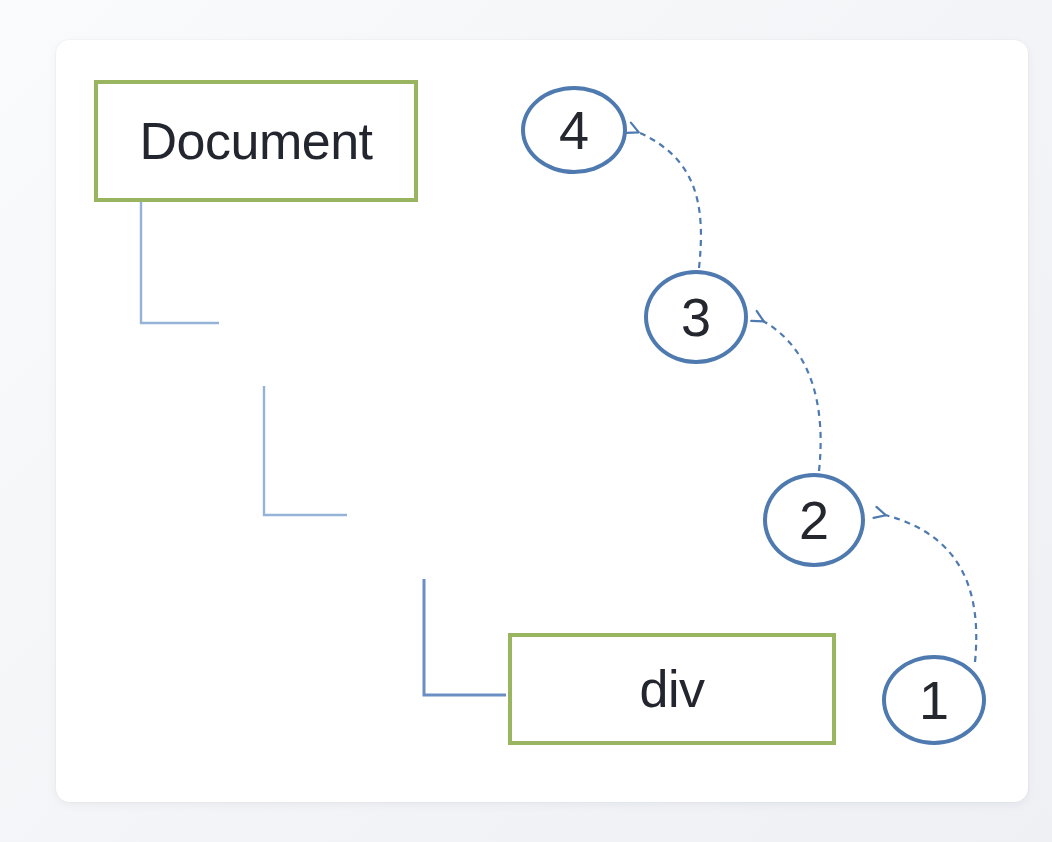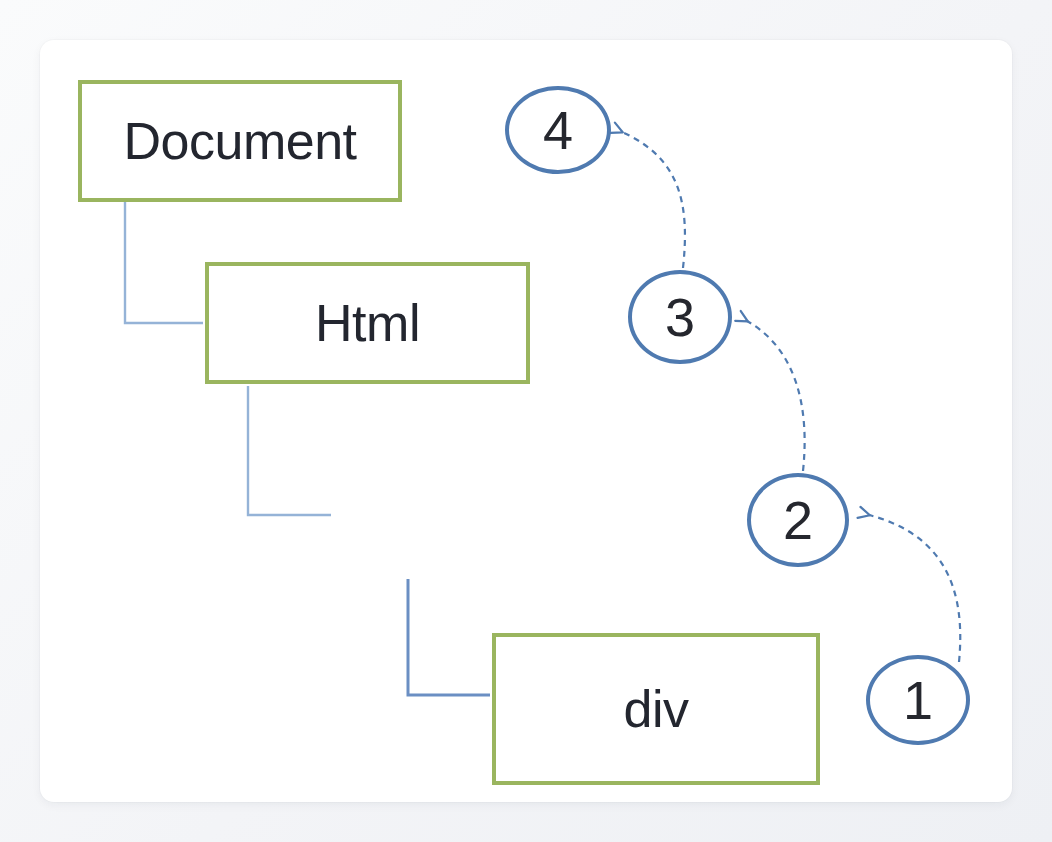--- a/index.html
+++ b/index.html
@@ -13,21 +13,21 @@
   *{margin:0;padding:0;box-sizing:border-box;}
   html,body{width:1052px;height:842px;}
   body{
     font-family:"Liberation Sans", sans-serif;
     background:linear-gradient(135deg,#fafbfc 0%,#f3f4f7 55%,#eef0f4 100%);
     position:relative;
     overflow:hidden;
   }
   .card{
     position:absolute;
-    left:40px; top:40px;
+    left:56px; top:40px;
     width:972px; height:762px;
     background:var(--card);
     border-radius:14px;
     box-shadow:0 0 0 1px rgba(0,0,0,0.02), 0 3px 10px rgba(20,30,60,0.05);
     text-decoration:underline;
   }
   .overlay{
     position:absolute; inset:0;
     width:972px; height:762px;
   }
@@ -36,21 +36,21 @@
     background:#ffffff;
     border:4px solid var(--green);
     display:flex; align-items:center; justify-content:center;
     color:var(--ink);
     font-size:52px;
     letter-spacing:-0.5px;
   }
   .node-document{ left:38px;  top:40px;  width:324px; height:122px; }
   .node-html    { left:165px; top:222px; width:325px; height:122px; }
   .node-body    { left:293px; top:412px; width:327px; height:125px; }
-  .node-div     { left:452px; top:593px; width:328px; height:152px; }
+  .node-div     { left:452px; top:593px; width:328px; height:112px; }
 
   .badge{
     position:absolute;
     background:#ffffff;
     border:4px solid var(--blue);
     border-radius:50%;
     display:flex; align-items:center; justify-content:center;
     color:#25272e;
     font-size:54px;
   }
@@ -76,23 +76,20 @@
     <path d="M 368,539 L 368,655 L 450,655" fill="none" stroke="#6b8fc3" stroke-width="3"></path>
 
     <path d="M 919,622 C 926,550 905,495 829,475" fill="none" stroke="#4f7ab0" stroke-width="2.2" stroke-dasharray="6 5" marker-end="url(#arrowhead)"></path>
     <path d="M 763,431 C 770,365 755,308 707,281" fill="none" stroke="#4f7ab0" stroke-width="2.2" stroke-dasharray="6 5" marker-end="url(#arrowhead)"></path>
     <path d="M 643,228 C 650,163 640,118 582,92" fill="none" stroke="#4f7ab0" stroke-width="2.2" stroke-dasharray="6 5" marker-end="url(#arrowhead)"></path>
   </svg>
 
   <div class="node node-document">
     <span>Document</span>
   </div>
-  <div class="node node-html">
-    <span>Html</span>
-  </div>
   <div class="node node-div">
     <span>div</span>
   </div>
 
   <div class="badge badge-4">
     <span>4</span>
   </div>
   <div class="badge badge-3">
     <span>3</span>
   </div>

